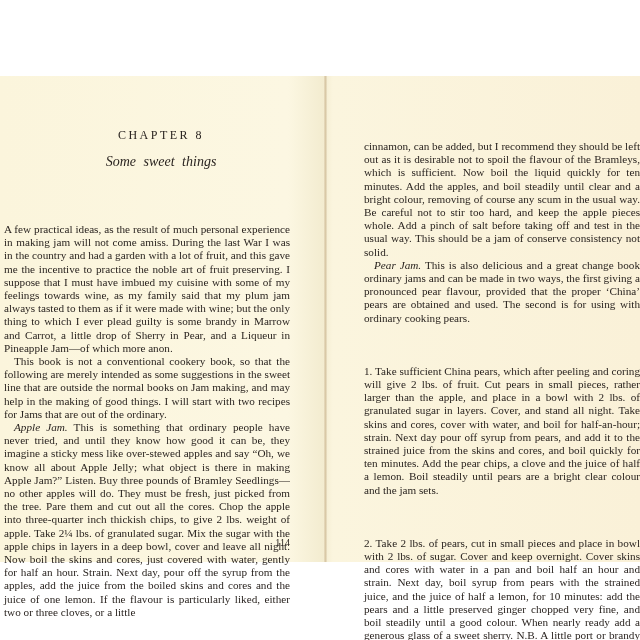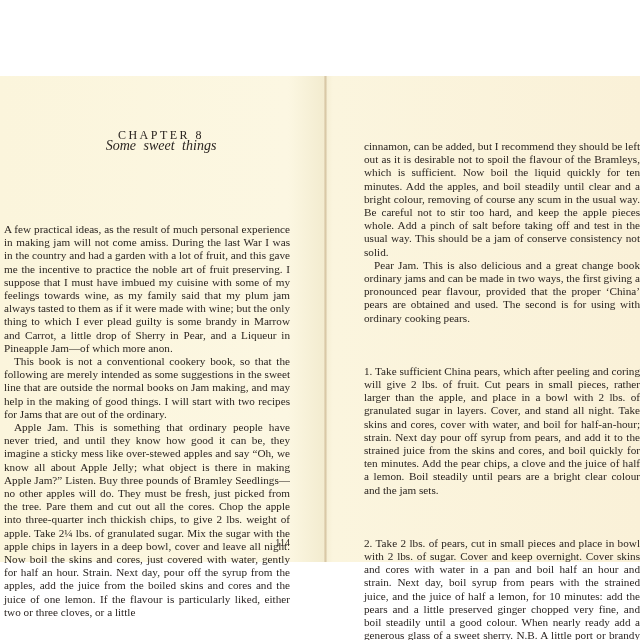--- a/index.html
+++ b/index.html
@@ -18,27 +18,27 @@
       background: linear-gradient(90deg, #e8dcc0, #d9c9a6, #ece2c8);
     }
     .page { position: absolute; top: 0; height: 486px; }
     .page.left { left: 0; width: 322px; }
     .page.right { left: 330px; width: 310px; }
     .para {
       font-size: 11.2px; line-height: 13.2px; text-align: justify;
       margin: 0; text-indent: 10px;
     }
     .para.noindent { text-indent: 0; margin-top: 40px; }
-    .it { }
+    .it { font-style: italic; }
     .chapter {
       position: absolute; left: 0; width: 322px; top: 52px;
       text-align: center; font-size: 12px; letter-spacing: 2.5px;
     }
     .subtitle {
-      position: absolute; left: 0; width: 322px; top: 62px;
+      position: absolute; left: 0; width: 322px; top: 78px;
       text-align: center; font-size: 14px; font-style: italic; word-spacing: 4px;
     }
     .left-body { position: absolute; left: 4px; width: 286px; top: 107px; }
     .right-head {
       position: absolute; left: 0; width: 310px; top: 4px;
       text-align: center; font-size: 11.5px; font-style: italic; letter-spacing: 2px;
     }
     .right-body { position: absolute; left: 34px; width: 276px; top: 24px; }
     .folio {
       position: absolute; top: 461px; font-size: 10px; text-align: right;

